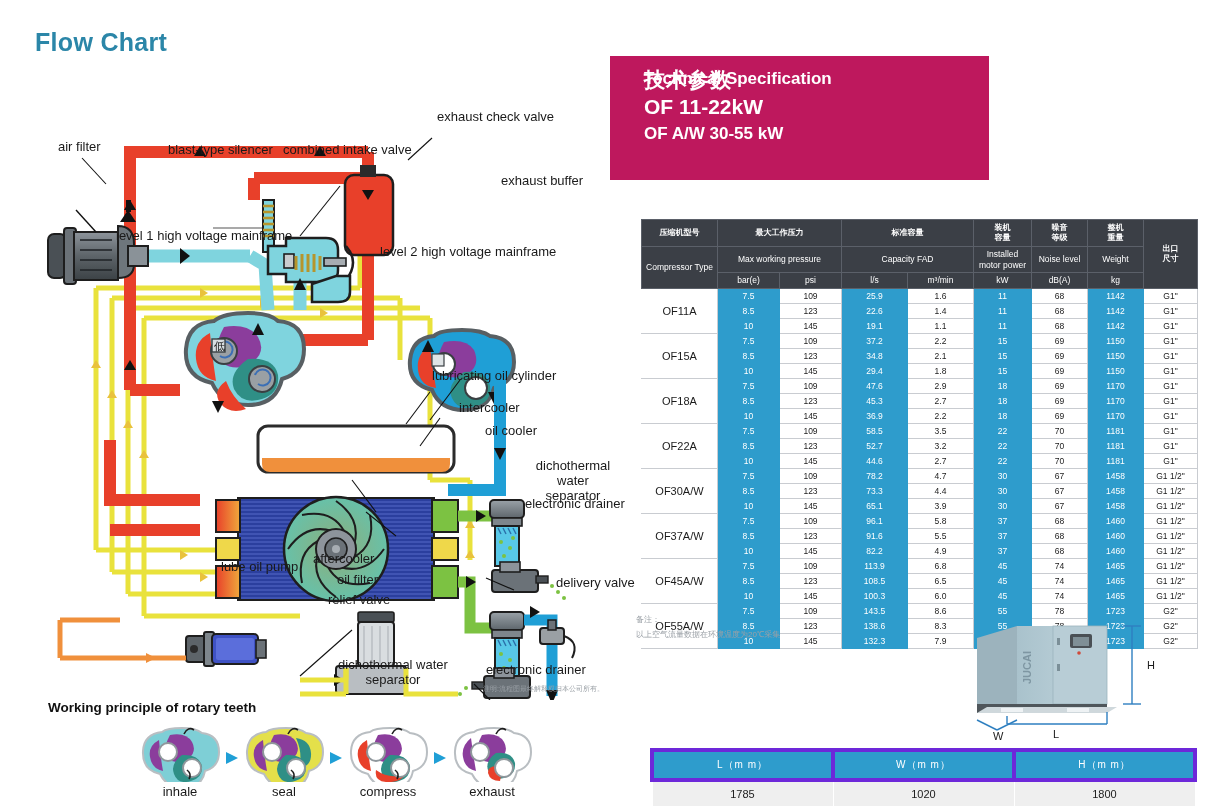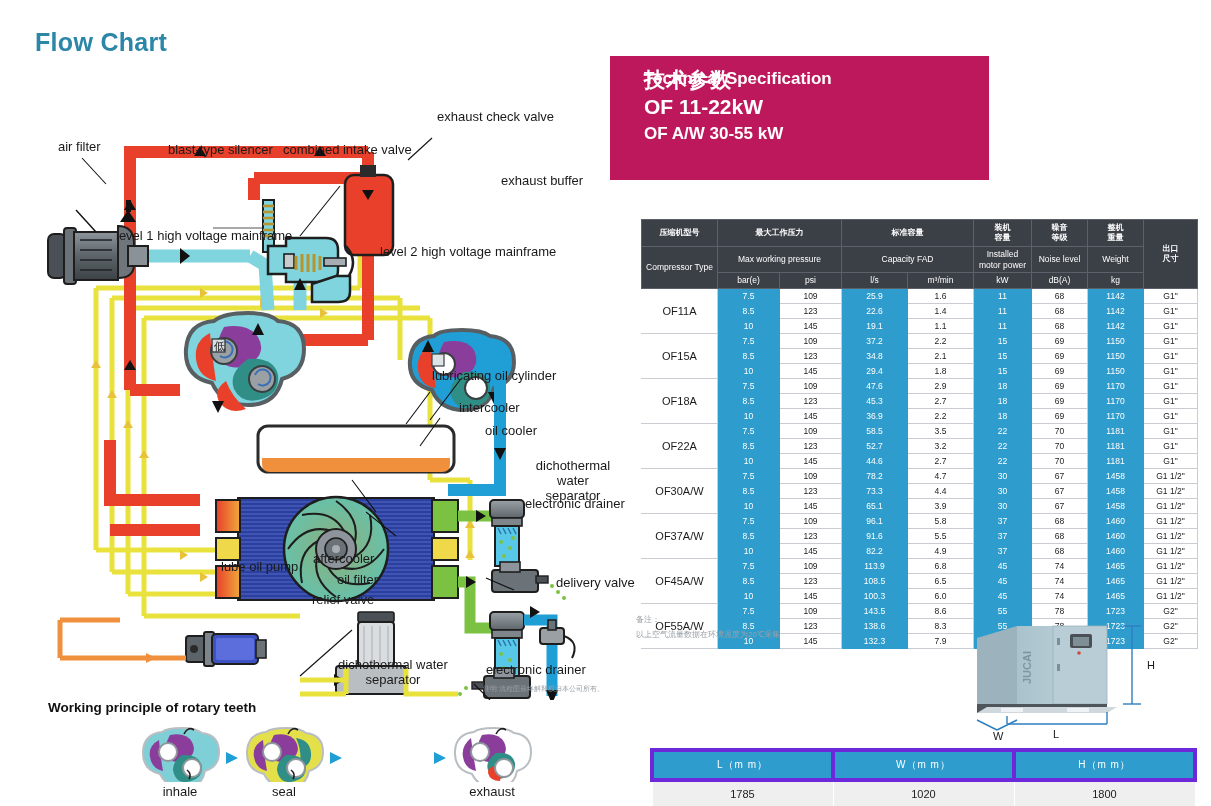--- a/index.html
+++ b/index.html
@@ -444,21 +444,21 @@
   <div class="dlabel" style="left:380px; top:185px;">level 2 high voltage mainframe</div>
   <div class="dlabel" style="left:432px; top:309px;">lubricating oil cylinder</div>
   <div class="dlabel" style="left:459px; top:341px;">intercooler</div>
   <div class="dlabel" style="left:485px; top:364px;">oil cooler</div>
   <div class="dlabel two" style="left:530px; top:399px; width:86px;">dichothermal water separator</div>
   <div class="dlabel" style="left:525px; top:437px;">electronic drainer</div>
   <div class="dlabel" style="left:556px; top:516px;">delivery valve</div>
   <div class="dlabel" style="left:313px; top:492px;">aftercooler</div>
   <div class="dlabel" style="left:221px; top:500px;">lube oil pump</div>
   <div class="dlabel" style="left:337px; top:513px;">oil filter</div>
-  <div class="dlabel" style="left:312px; top:533px;">relief valve</div>
+  <div class="dlabel" style="left:328px; top:533px;">relief valve</div>
   <div class="dlabel two" style="left:330px; top:598px; width:126px;">dichothermal water separator</div>
   <div class="dlabel" style="left:486px; top:603px;">electronic drainer</div>
 </div>
 
 <div id="copyright-note">注明:流程图最终解释权归本公司所有。</div>
 
 <div id="rotary-title">Working principle of rotary teeth</div>
 <div id="rotary-row">
 
   <div class="rt-stage" style="left:0;">
@@ -489,20 +489,34 @@
       <circle cx="52" cy="42" r="9" fill="#ffffff" stroke="#8f979c" stroke-width="2"></circle>
       <path d="M44 8 q4 -8 10 -4" fill="none" stroke="#1e1e1e" stroke-width="1.6"></path>
       <path d="M47 44 q5 4 2 9" fill="none" stroke="#1e1e1e" stroke-width="1.6"></path>
     </svg>
     <div class="rt-caption">seal</div>
   </div>
   <svg class="rt-arrow" style="left:188px;" viewBox="0 0 16 16" xmlns="http://www.w3.org/2000/svg">
       <polygon points="2,2 14,8 2,14" fill="#1f9fd6"></polygon>
     </svg>
 
+  <div class="rt-stage" style="left:208px;">
+    <svg width="80" height="56" viewBox="0 0 80 56" xmlns="http://www.w3.org/2000/svg">
+      <path d="M22 6 q-18 2 -19 19 q-1 19 17 23 q7 14 23 14 q19 0 22 -17 q14 -4 14 -19 q0 -17 -17 -19 q-6 -5 -20 -5 q-15 0 -20 4 z" fill="#ffffff" stroke="#b9bec2" stroke-width="2"></path>
+      <path d="M19 14 q-11 6 -9 17 q2 12 13 14 q-3 -17 -4 -31 z" fill="#e8402a"></path>
+      <path d="M30 9 q16 -3 22 7 q5 9 -3 16 q-11 8 -21 1 q-7 -7 2 -24 z" fill="#8b3d9c"></path>
+      <path d="M42 29 q17 -1 20 11 q1 12 -11 15 q-13 4 -17 -7 q-4 -10 8 -19 z" fill="#2f8f86"></path>
+      <path d="M28 44 q14 10 30 4 q-6 9 -20 8 q-12 -1 -10 -12 z" fill="#e8402a"></path>
+      <circle cx="28" cy="26" r="9" fill="#ffffff" stroke="#8f979c" stroke-width="2"></circle>
+      <circle cx="52" cy="42" r="9" fill="#ffffff" stroke="#8f979c" stroke-width="2"></circle>
+      <path d="M44 8 q4 -8 10 -4" fill="none" stroke="#1e1e1e" stroke-width="1.6"></path>
+      <path d="M47 44 q5 4 2 9" fill="none" stroke="#1e1e1e" stroke-width="1.6"></path>
+    </svg>
+    <div class="rt-caption">compress</div>
+  </div>
   <svg class="rt-arrow" style="left:292px;" viewBox="0 0 16 16" xmlns="http://www.w3.org/2000/svg">
       <polygon points="2,2 14,8 2,14" fill="#1f9fd6"></polygon>
     </svg>
 
   <div class="rt-stage" style="left:312px;">
     <svg width="80" height="56" viewBox="0 0 80 56" xmlns="http://www.w3.org/2000/svg">
       <path d="M22 6 q-18 2 -19 19 q-1 19 17 23 q7 14 23 14 q19 0 22 -17 q14 -4 14 -19 q0 -17 -17 -19 q-6 -5 -20 -5 q-15 0 -20 4 z" fill="#ffffff" stroke="#b9bec2" stroke-width="2"></path>
       <path d="M19 12 q-10 8 -8 19 q2 12 13 14 q-3 -17 -5 -33 z" fill="#8b3d9c"></path>
       <path d="M30 9 q16 -3 22 7 q5 9 -3 16 q-11 8 -21 1 q-7 -7 2 -24 z" fill="#8b3d9c"></path>
       <path d="M44 27 q16 -2 19 10 q1 12 -11 15 q-12 3 -16 -8 q-3 -9 8 -17 z" fill="#2f8f86"></path>

